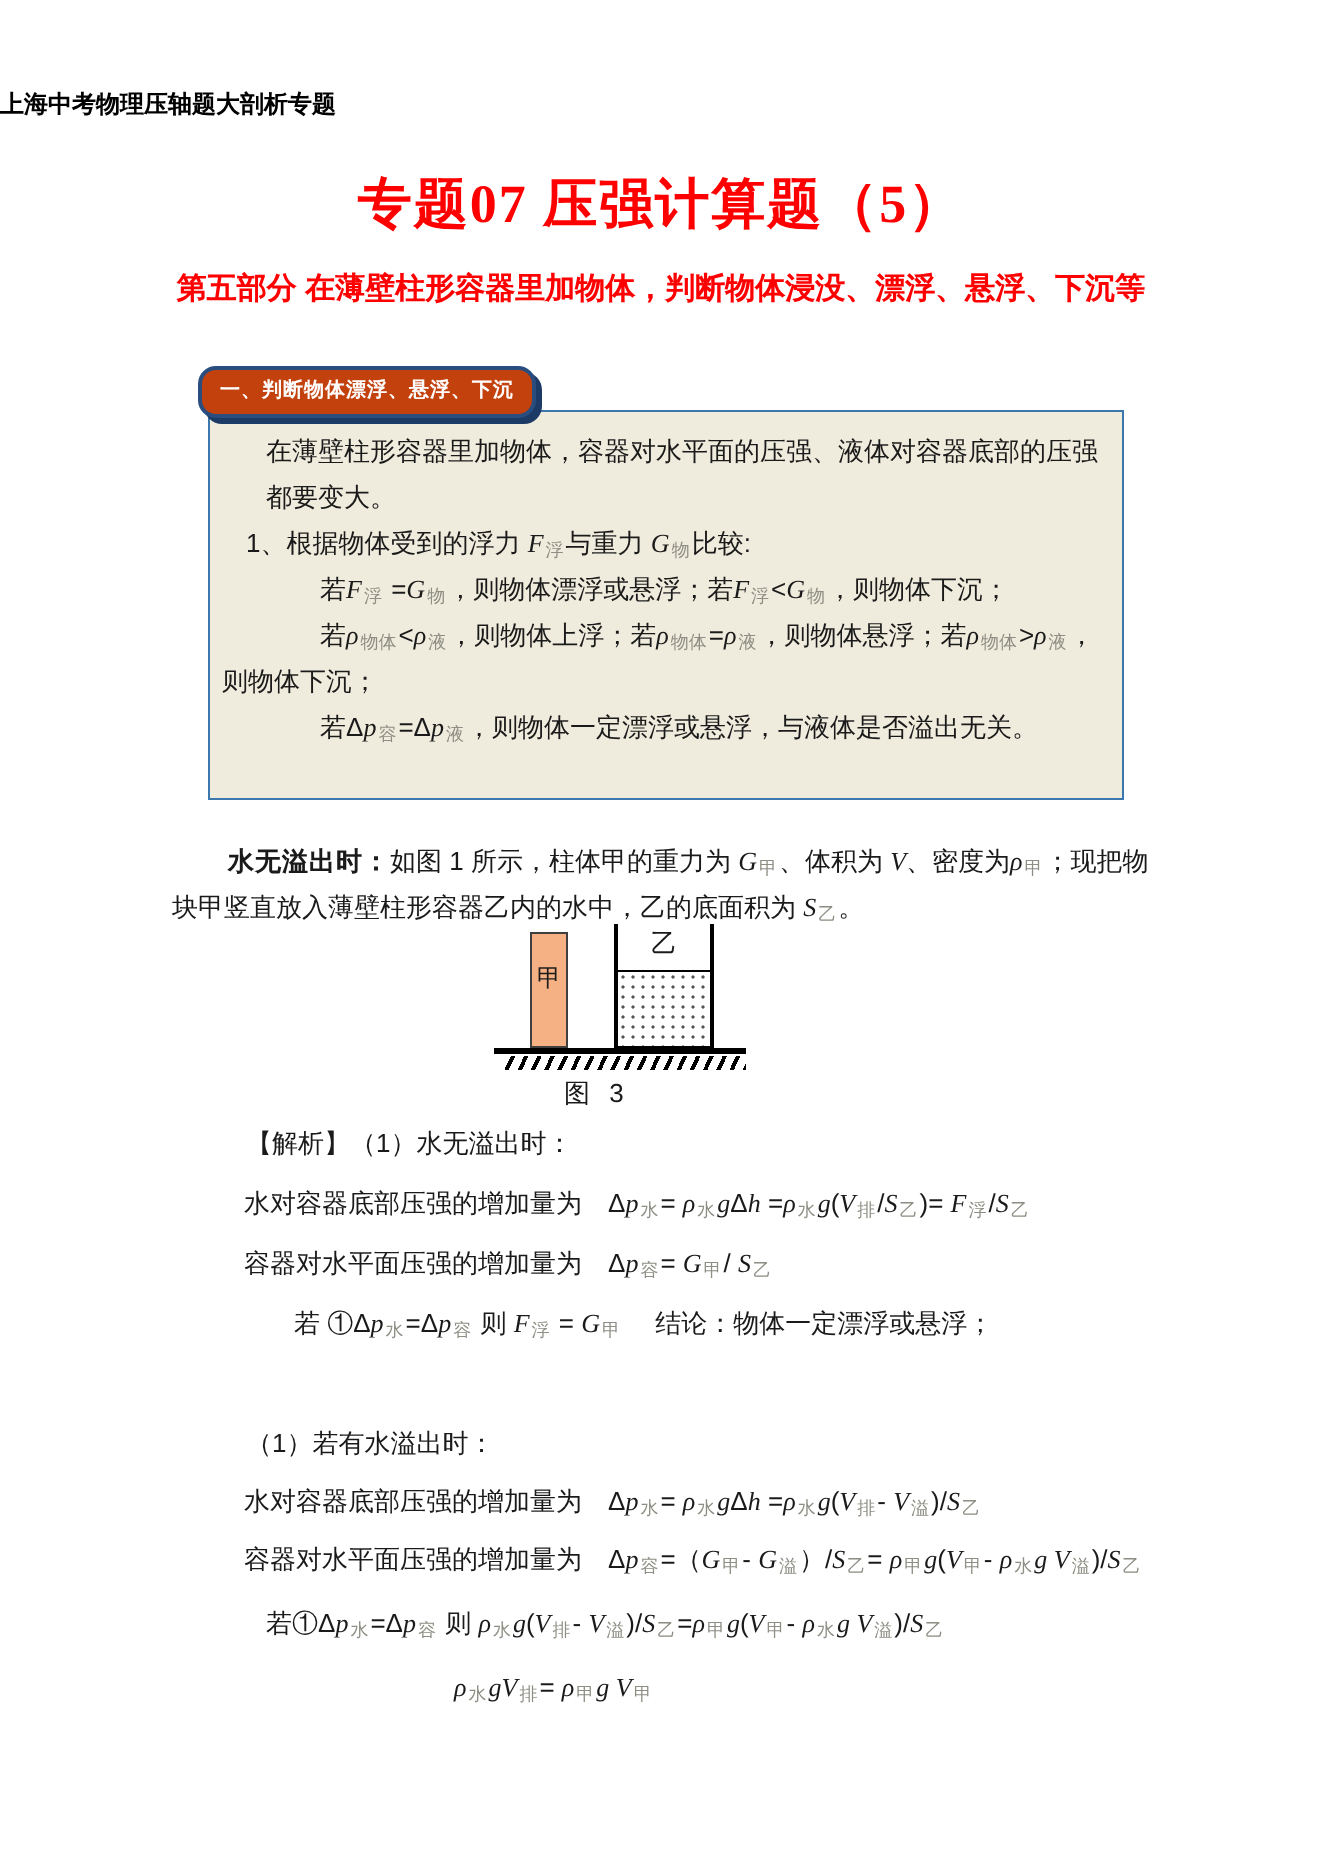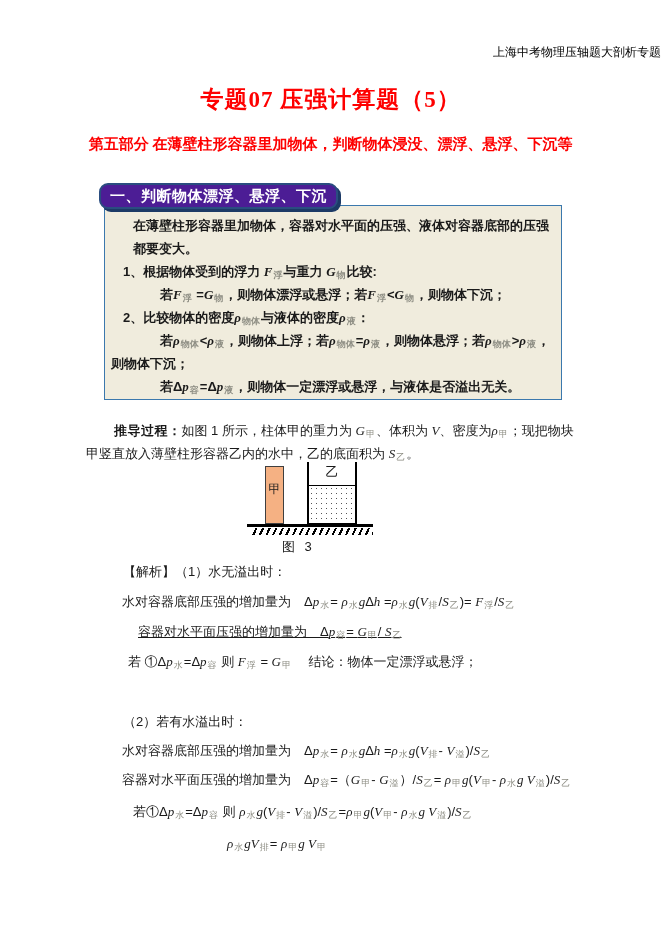--- a/index.html
+++ b/index.html
@@ -1,37 +1,37 @@
 <!DOCTYPE html>
 <html><head>
 <meta charset="utf-8">
 <style>
   html,body { margin:0; padding:0; background:#ffffff; }
   .page {
     position:relative; width:661px; height:935px; background:#ffffff;
     font-family:"Liberation Sans", sans-serif; color:#1a1a1a; overflow:hidden;
   }
-  .header-line { position:absolute; top:44px; left:0; right:0; text-align:right;
-    font-size:12px; color:#000; }
+  .header-line { position:absolute; top:44px; left:0; right:0; text-align:left;
+    font-size:12px; color:#000;font-weight:bold; }
   .doc-title { position:absolute; top:84px; left:0; right:0; text-align:center;
-    font-family:"Liberation Serif", serif; font-weight:bold; font-size:23px;
+    font-family:"Liberation Serif", serif; font-weight:bold; font-size:27px;
     color:#fe0000; letter-spacing:1px; margin:0; }
   .doc-subtitle { position:absolute; top:135px; left:0; right:0; text-align:center;
-    font-weight:bold; font-size:15px; color:#fe0000; margin:0;font-family:Liberation Serif, serif; }
+    font-weight:bold; font-size:15px; color:#fe0000; margin:0; }
   .banner {
     position:absolute; top:183px; left:99px; z-index:2;
-    background:#4c1d95; border:2px solid #2a4d80; border-radius:9px;
+    background:#c2410c; border:2px solid #2a4d80; border-radius:9px;
     box-shadow:3px 3px 0 #1c3a66;
-    color:#ffffff; font-weight:bold; font-size:15px; line-height:19px;
+    color:#ffffff; font-weight:bold; font-size:10px; line-height:19px;
     padding:1px 9px 2px 9px; letter-spacing:0.5px;
   }
   .infobox {
     position:absolute; top:205px; left:104px; width:458px; height:195px;
     box-sizing:border-box; background:#f0ecdd; border:1.5px solid #3b78ad;
-    padding:8px 6px 0 6px; font-size:13px; line-height:23px;font-weight:bold;
+    padding:8px 6px 0 6px; font-size:13px; line-height:23px;
   }
   .b-intro { padding-left:22px; }
   .b-num   { padding-left:12px; }
   .b-sub   { text-indent:49px; }
   .derivation {
     position:absolute; top:419px; left:86px; width:489px;
     font-size:13px; line-height:23px; text-indent:28px;
   }
   .derivation b { letter-spacing:0.5px; }
   
@@ -66,41 +66,40 @@
   <div class="header-line">上海中考物理压轴题大剖析专题</div>
   <h1 class="doc-title">专题07  压强计算题（5）</h1>
   <h2 class="doc-subtitle">第五部分 在薄壁柱形容器里加物体，判断物体浸没、漂浮、悬浮、下沉等</h2>
 
   <div class="banner">一、判断物体漂浮、悬浮、下沉</div>
 
   <div class="infobox">
     <div class="b-intro">在薄壁柱形容器里加物体，容器对水平面的压强、液体对容器底部的压强都要变大。</div>
     <div class="b-num">1、根据物体受到的浮力 <span class="v">F</span><sub class="s">浮</sub>与重力 <span class="v">G</span><sub class="s">物</sub>比较:</div>
     <div class="b-sub">若<span class="v">F</span><sub class="s">浮</sub> =<span class="v">G</span><sub class="s">物</sub>，则物体漂浮或悬浮；若<span class="v">F</span><sub class="s">浮</sub>&lt;<span class="v">G</span><sub class="s">物</sub>，则物体下沉；</div>
-    <div class="b-num">2、比较物体的密度<span class="v">ρ</span><sub class="s">物体</sub>与液体的密度<span class="v">ρ</span><sub class="s">液</sub>：</div>
     <div class="b-sub">若<span class="v">ρ</span><sub class="s">物体</sub>&lt;<span class="v">ρ</span><sub class="s">液</sub>，则物体上浮；若<span class="v">ρ</span><sub class="s">物体</sub>=<span class="v">ρ</span><sub class="s">液</sub>，则物体悬浮；若<span class="v">ρ</span><sub class="s">物体</sub>&gt;<span class="v">ρ</span><sub class="s">液</sub>，则物体下沉；</div>
     <div class="b-sub">若Δ<span class="v">p</span><sub class="s">容</sub>=Δ<span class="v">p</span><sub class="s">液</sub>，则物体一定漂浮或悬浮，与液体是否溢出无关。</div>
   </div>
 
-  <div class="derivation"><b>推导过程：</b><span>如图 1 所示，柱体甲的重力为 <span class="v">G</span><sub class="s">甲</sub>、体积为 <span class="v">V</span>、密度为<span class="v">ρ</span><sub class="s">甲</sub>；现把物块甲竖直放入薄壁柱形容器乙内的水中，乙的底面积为 <span class="v">S</span><sub class="s">乙</sub>。</span></div>
+  <div class="derivation"><b>水无溢出时：</b><span>如图 1 所示，柱体甲的重力为 <span class="v">G</span><sub class="s">甲</sub>、体积为 <span class="v">V</span>、密度为<span class="v">ρ</span><sub class="s">甲</sub>；现把物块甲竖直放入薄壁柱形容器乙内的水中，乙的底面积为 <span class="v">S</span><sub class="s">乙</sub>。</span></div>
 
   <div class="fig-block">
     <span>甲</span>
   </div>
   <div class="fig-vessel">
     <div class="fig-vlabel">乙</div>
     <div class="fig-water"></div>
   </div>
   <div class="fig-ground"></div>
   <div class="fig-hatch"></div>
   <div class="fig-caption">图 3</div>
 
   <div class="aline" style="top:563px; left:123px;">【解析】（1）水无溢出时：</div>
   <div class="aline" style="top:593px; left:122px;">水对容器底部压强的增加量为　Δ<span class="v">p</span><sub class="s">水</sub>= <span class="v">ρ</span><sub class="s">水</sub><span class="v">g</span>Δ<span class="v">h</span> =<span class="v">ρ</span><sub class="s">水</sub><span class="v">g</span>(<span class="v">V</span><sub class="s">排</sub>/<span class="v">S</span><sub class="s">乙</sub>)= <span class="v">F</span><sub class="s">浮</sub>/<span class="v">S</span><sub class="s">乙</sub></div>
-  <div class="aline" style="top:623px; left:138px;text-decoration:underline;">容器对水平面压强的增加量为　Δ<span class="v">p</span><sub class="s">容</sub>= <span class="v">G</span><sub class="s">甲</sub>/ <span class="v">S</span><sub class="s">乙</sub></div>
-  <div class="aline" style="top:653px; left:128px;">若 ①Δ<span class="v">p</span><sub class="s">水</sub>=Δ<span class="v">p</span><sub class="s">容</sub> 则 <span class="v">F</span><sub class="s">浮</sub> = <span class="v">G</span><sub class="s">甲</sub>　 结论：物体一定漂浮或悬浮；</div>
-  <div class="aline" style="top:713px; left:123px;">（2）若有水溢出时：</div>
+  <div class="aline" style="top:623px; left:122px;">容器对水平面压强的增加量为　Δ<span class="v">p</span><sub class="s">容</sub>= <span class="v">G</span><sub class="s">甲</sub>/ <span class="v">S</span><sub class="s">乙</sub></div>
+  <div class="aline" style="top:653px; left:147px;">若 ①Δ<span class="v">p</span><sub class="s">水</sub>=Δ<span class="v">p</span><sub class="s">容</sub> 则 <span class="v">F</span><sub class="s">浮</sub> = <span class="v">G</span><sub class="s">甲</sub>　 结论：物体一定漂浮或悬浮；</div>
+  <div class="aline" style="top:713px; left:123px;">（1）若有水溢出时：</div>
   <div class="aline" style="top:742px; left:122px;">水对容器底部压强的增加量为　Δ<span class="v">p</span><sub class="s">水</sub>= <span class="v">ρ</span><sub class="s">水</sub><span class="v">g</span>Δ<span class="v">h</span> =<span class="v">ρ</span><sub class="s">水</sub><span class="v">g</span>(<span class="v">V</span><sub class="s">排</sub>- <span class="v">V</span><sub class="s">溢</sub>)/<span class="v">S</span><sub class="s">乙</sub></div>
   <div class="aline" style="top:771px; left:122px;">容器对水平面压强的增加量为　Δ<span class="v">p</span><sub class="s">容</sub>=（<span class="v">G</span><sub class="s">甲</sub>- <span class="v">G</span><sub class="s">溢</sub>）/<span class="v">S</span><sub class="s">乙</sub>= <span class="v">ρ</span><sub class="s">甲</sub><span class="v">g</span>(<span class="v">V</span><sub class="s">甲</sub>- <span class="v">ρ</span><sub class="s">水</sub><span class="v">g V</span><sub class="s">溢</sub>)/<span class="v">S</span><sub class="s">乙</sub></div>
   <div class="aline" style="top:803px; left:133px;">若①Δ<span class="v">p</span><sub class="s">水</sub>=Δ<span class="v">p</span><sub class="s">容</sub> 则 <span class="v">ρ</span><sub class="s">水</sub><span class="v">g</span>(<span class="v">V</span><sub class="s">排</sub>- <span class="v">V</span><sub class="s">溢</sub>)/<span class="v">S</span><sub class="s">乙</sub>=<span class="v">ρ</span><sub class="s">甲</sub><span class="v">g</span>(<span class="v">V</span><sub class="s">甲</sub>- <span class="v">ρ</span><sub class="s">水</sub><span class="v">g V</span><sub class="s">溢</sub>)/<span class="v">S</span><sub class="s">乙</sub></div>
   <div class="aline" style="top:836px; left:227px;"><span class="v">ρ</span><sub class="s">水</sub><span class="v">gV</span><sub class="s">排</sub>= <span class="v">ρ</span><sub class="s">甲</sub><span class="v">g V</span><sub class="s">甲</sub></div>
 
 </div>
 
 </body></html>

